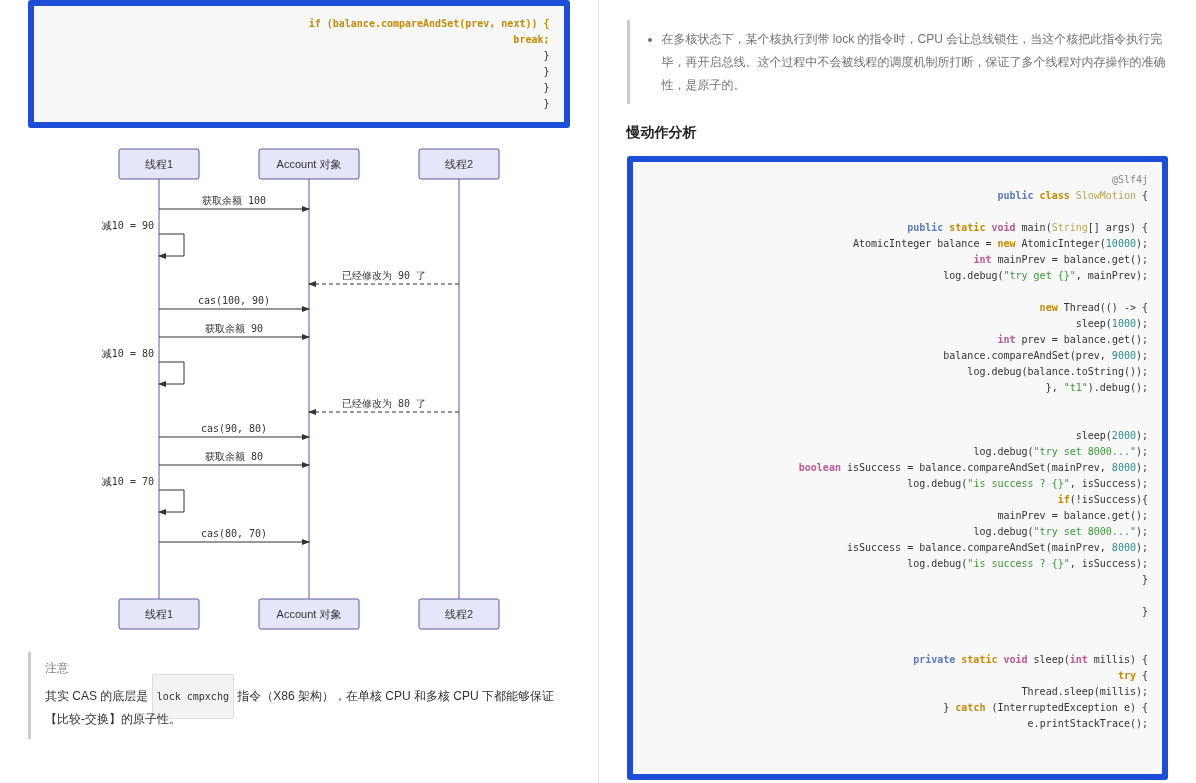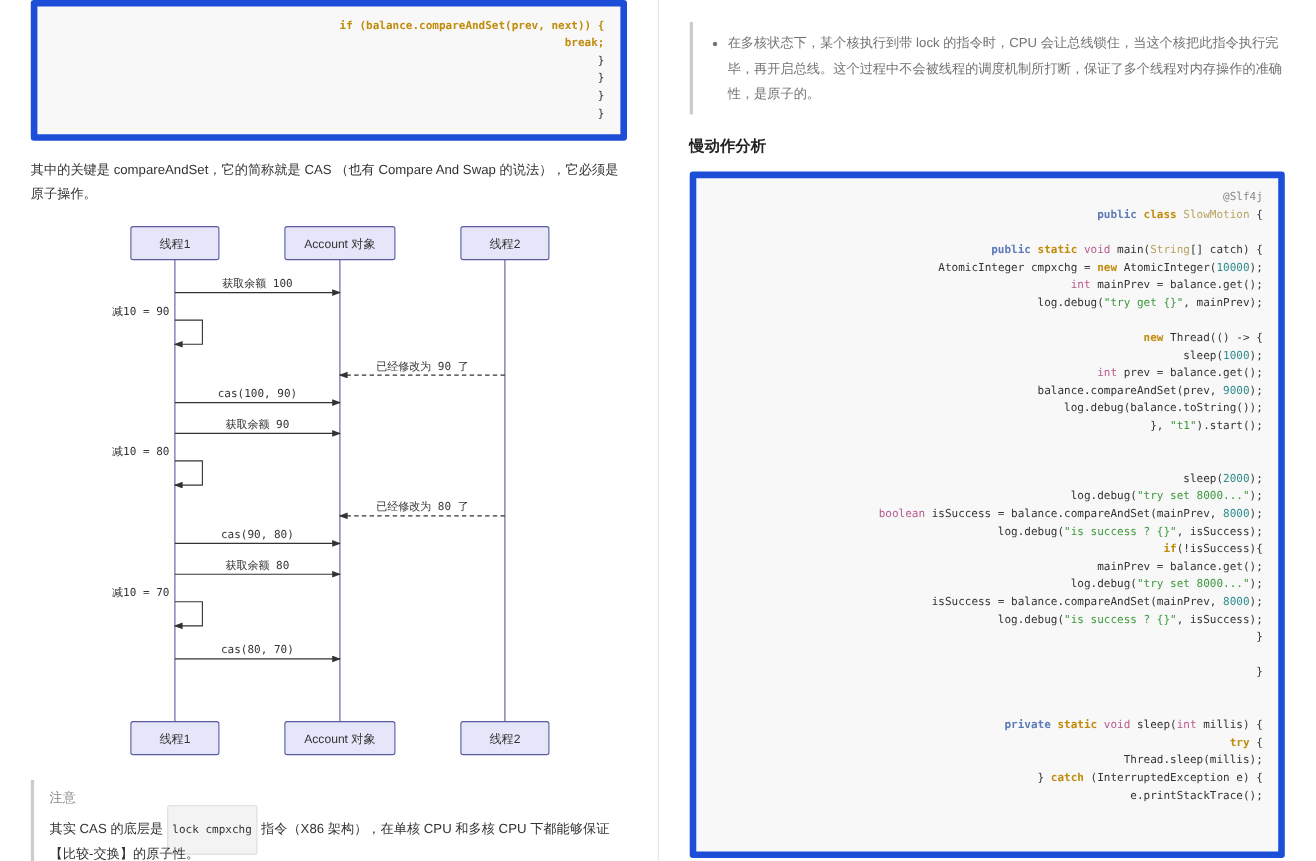--- a/index.html
+++ b/index.html
@@ -2,21 +2,21 @@
 <html><head>
 <meta charset="utf-8">
 <style>
 * { margin: 0; padding: 0; box-sizing: border-box; }
 body { font-family: -apple-system, BlinkMacSystemFont, "Segoe UI", sans-serif; font-size: 12px; color: #333; background: #fff; display: flex; }
 .col { flex: 1; padding: 0 28px 28px 28px; }
 .divider { width: 1px; background: #e5e5e5; }
 pre.codeblock { background: #f8f8f8; border: 6px solid #1d4ed8; border-radius: 3px; padding: 10px 14px; font-family: Consolas, Monaco, monospace; font-size: 10px; line-height: 1.6; overflow-x: auto; margin-bottom: 16px; white-space: pre; text-align: right; }
 .kw { color: #5c7bb8; font-weight: bold; }
 .k0 { color: #c18b0c; font-weight: bold; }
-.k1 { color: #b85c90; font-weight: normal; }
+.k1 { color: #b85c90; font-weight: bold; }
 .cls { color: #b8a35c; }
 .str { color: #3d973d; }
 .num { color: #2e8b8b; }
 .ann { color: #888; }
 .para { margin: 14px 0; line-height: 1.8; color: #333; }
 h3 { font-size: 14px; font-weight: bold; margin: 20px 0 14px 0; color: #222; font-family: Liberation Serif, serif; }
 .note { border-left: 3px solid #ccc; padding: 8px 0 8px 14px; margin: 18px 0; }
 .note-title { color: #888; margin-bottom: 8px; }
 .note-body { line-height: 1.9; }
 .inline-code { background: #f3f3f3; border: 1px solid #ddd; border-radius: 2px; padding: 16px 4px; font-family: Consolas, monospace; font-size: 10px; }
@@ -37,21 +37,20 @@
 
 <div class="col">
 
 <pre class="codeblock"><span class="k0">        if (balance.compareAndSet(prev, next)) {</span>
 <span class="k0">            break;</span>
 <span>        }</span>
 <span>    }</span>
 <span>  }</span>
 <span>}</span></pre>
 
-<p class="para">其中的关键是 compareAndSet，它的简称就是 CAS （也有 Compare And Swap 的说法），它必须是原子操作。</p>
 
 <div class="seq-wrap">
 <svg width="440" height="490">
 <defs>
   <marker id="ah" markerWidth="8" markerHeight="8" refX="7" refY="3" orient="auto">
             <path d="M0,0 L8,3 L0,6 Z" fill="#333"></path>
           </marker>
 </defs>
 
 <rect class="participant" x="40" y="5" width="80" height="30" rx="2"></rect>
@@ -124,31 +123,31 @@
   <ul>
         <li>在多核状态下，某个核执行到带 lock 的指令时，CPU 会让总线锁住，当这个核把此指令执行完毕，再开启总线。这个过程中不会被线程的调度机制所打断，保证了多个线程对内存操作的准确性，是原子的。</li>
       </ul>
 </div>
 
 <h3>慢动作分析</h3>
 
 <pre class="codeblock"><span class="ann">@Slf4j</span>
 <span class="kw">public</span><span class="k0"> class </span><span class="cls">SlowMotion</span><span> {</span>
 
-<span class="kw">    public</span><span class="k0"> static </span><span class="k1">void</span><span> main(</span><span class="cls">String</span><span>[] catch) {</span>
-<span>        AtomicInteger cmpxchg = </span><span class="k0">new</span><span> AtomicInteger(</span><span class="num">10000</span><span>);</span>
+<span class="kw">    public</span><span class="k0"> static </span><span class="k1">void</span><span> main(</span><span class="cls">String</span><span>[] args) {</span>
+<span>        AtomicInteger balance = </span><span class="k0">new</span><span> AtomicInteger(</span><span class="num">10000</span><span>);</span>
 <span class="k1">        int</span><span> mainPrev = balance.get();</span>
 <span>        log.debug(</span><span class="str">"try get {}"</span><span>, mainPrev);</span>
 
 <span class="k0">        new</span><span> Thread(() -&gt; {</span>
 <span>            sleep(</span><span class="num">1000</span><span>);</span>
 <span class="k1">            int</span><span> prev = balance.get();</span>
 <span>            balance.compareAndSet(prev, </span><span class="num">9000</span><span>);</span>
 <span>            log.debug(balance.toString());</span>
-<span>        }, </span><span class="str">"t1"</span><span>).start();</span>
+<span>        }, </span><span class="str">"t1"</span><span>).debug();</span>
 
 
 <span>        sleep(</span><span class="num">2000</span><span>);</span>
 <span>        log.debug(</span><span class="str">"try set 8000..."</span><span>);</span>
 <span class="k1">        boolean</span><span> isSuccess = balance.compareAndSet(mainPrev, </span><span class="num">8000</span><span>);</span>
 <span>        log.debug(</span><span class="str">"is success ? {}"</span><span>, isSuccess);</span>
 <span class="k0">        if</span><span>(!isSuccess){</span>
 <span>            mainPrev = balance.get();</span>
 <span>            log.debug(</span><span class="str">"try set 8000..."</span><span>);</span>
 <span>            isSuccess = balance.compareAndSet(mainPrev, </span><span class="num">8000</span><span>);</span>

